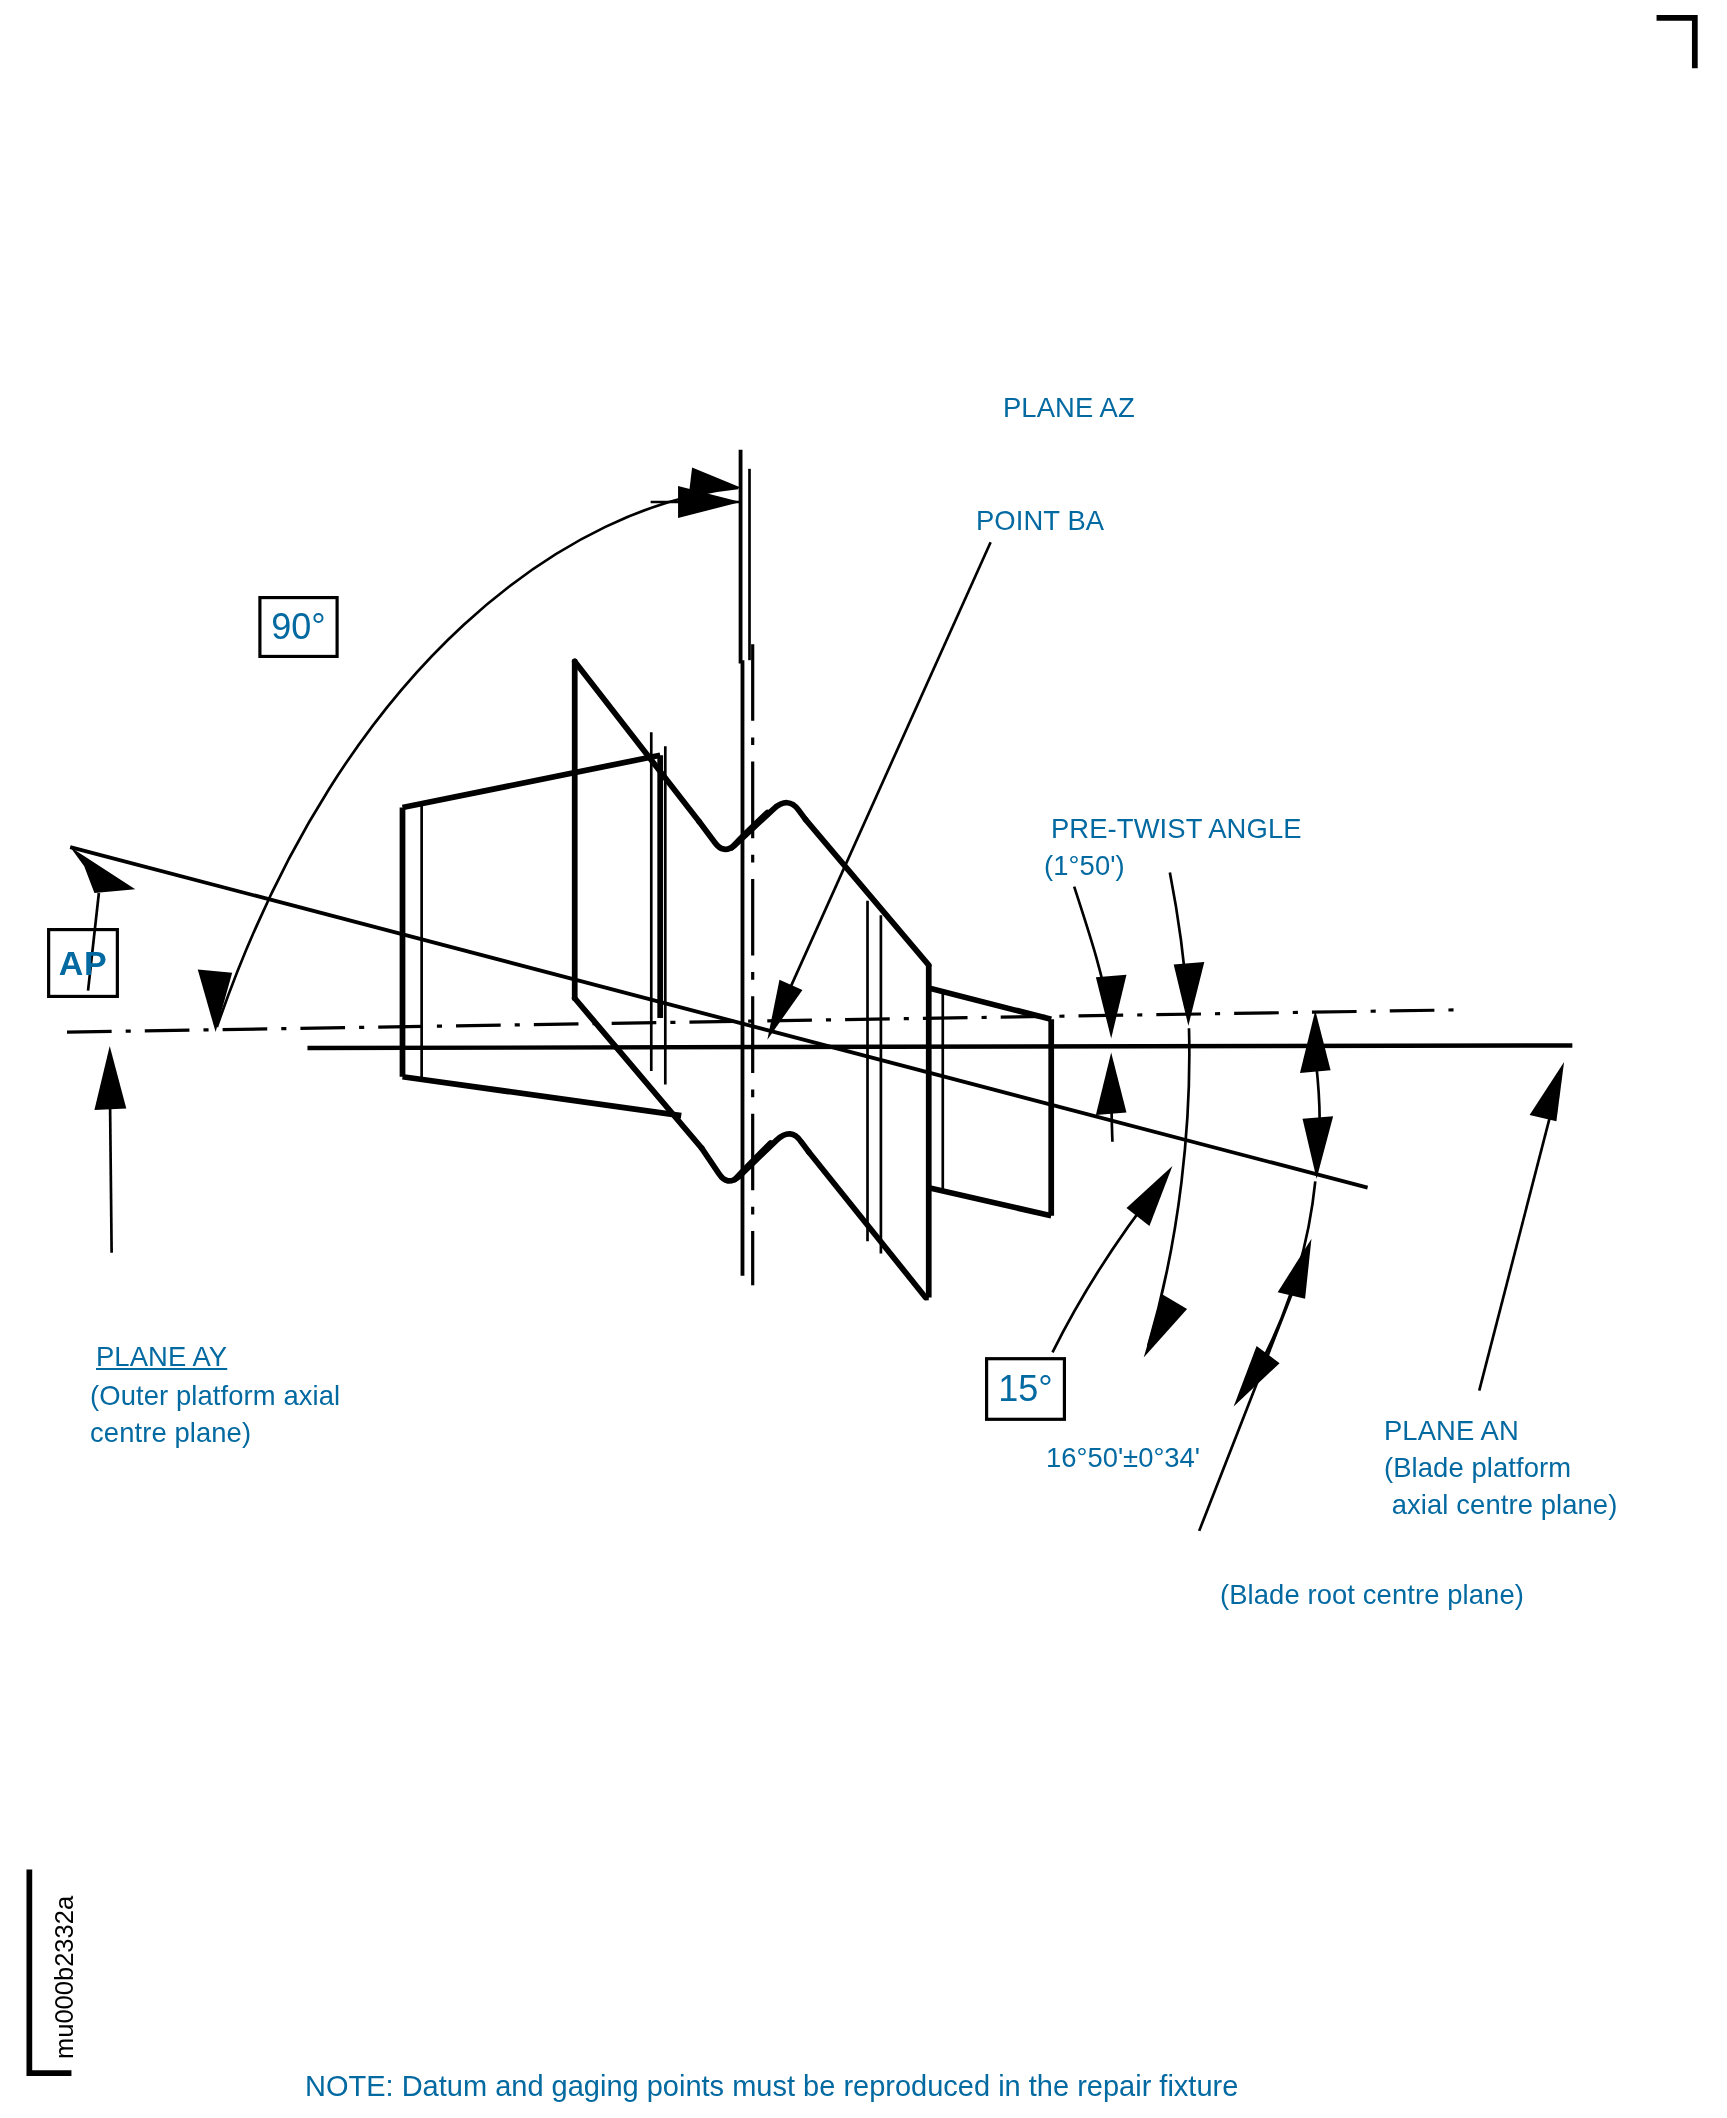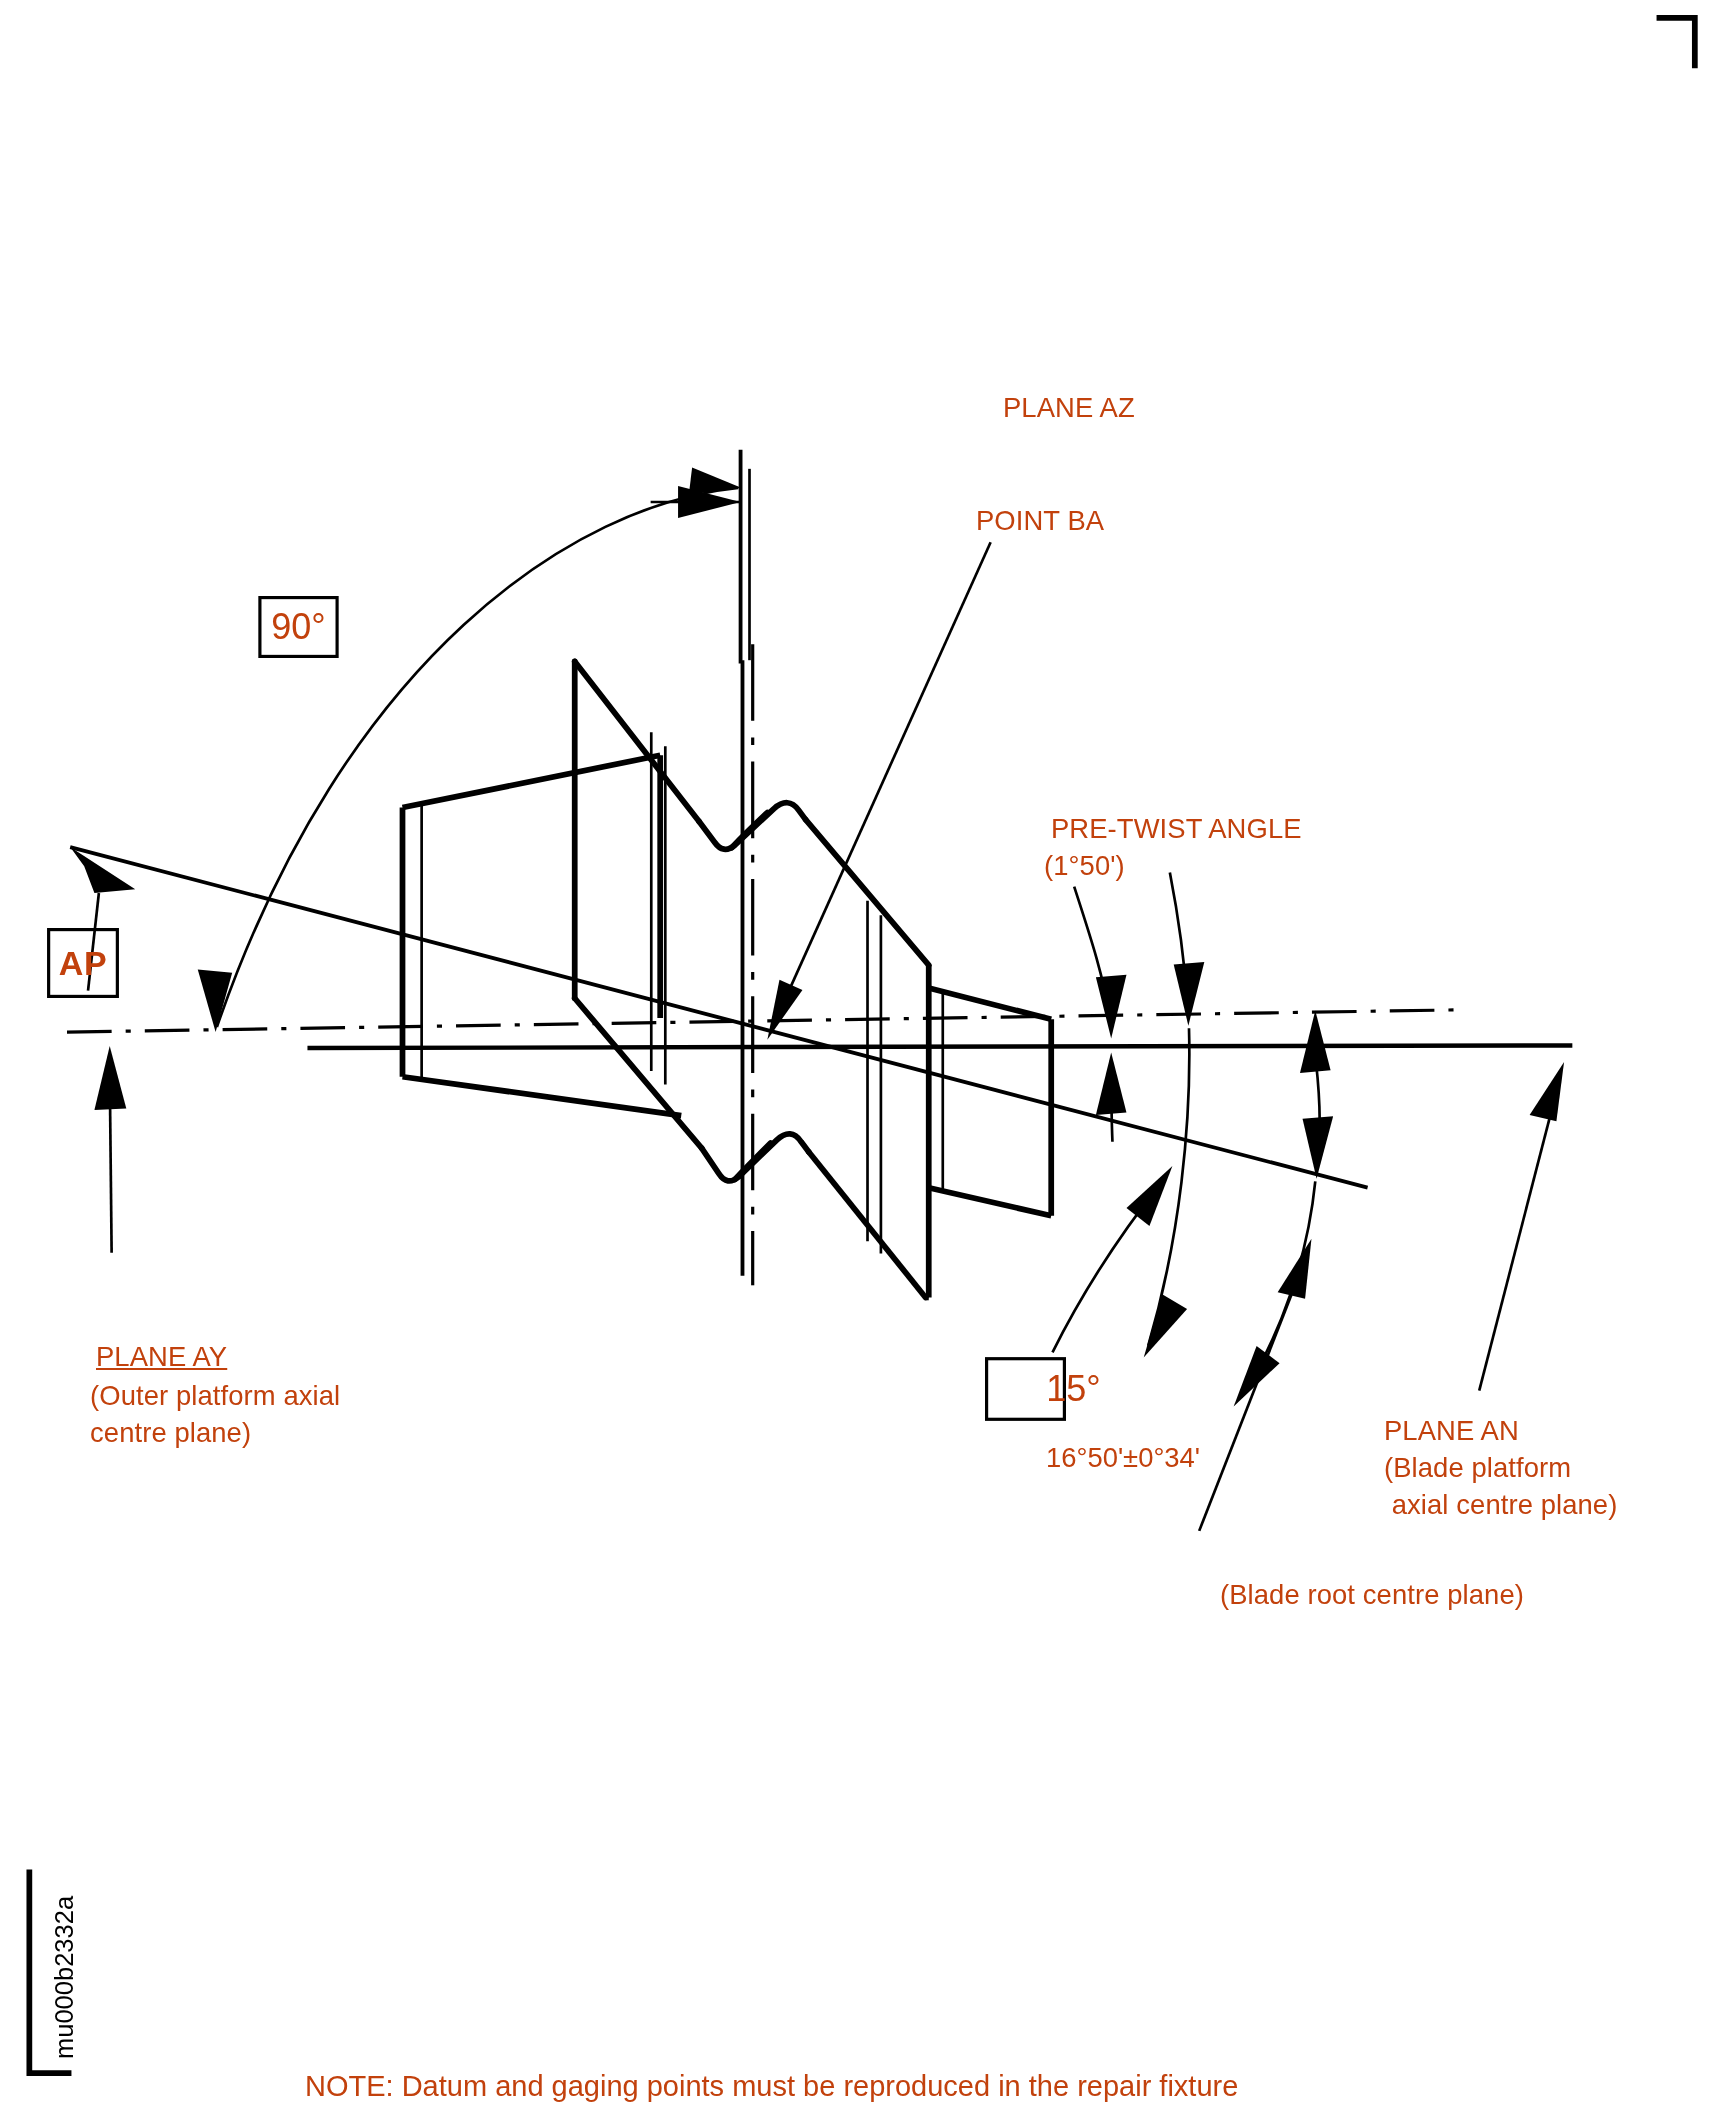--- a/index.html
+++ b/index.html
@@ -37,21 +37,21 @@
   .clv  { fill: none; stroke: #000; stroke-width: 5;
           stroke-dasharray: 120 26 12 26; stroke-linecap: butt; }
   .solidheavy { fill: none; stroke: #000; stroke-width: 7; stroke-linecap: butt; }
   .filled { fill: #000; stroke: none; }
   .frame { fill: none; stroke: #000; stroke-width: 5; }
 
   
   .txt {
     position: absolute;
     font-family: "Liberation Sans", sans-serif;
-    color: #c2410c;
+    color: #0369a1;
     white-space: pre;
     line-height: 1.30;
   }
   .t-label   { font-size: 27.4px; letter-spacing: 0.1px; }
   .t-dim     { font-size: 27.4px; }
   .t-box90   { font-size: 36px; }
   .t-boxap   { font-size: 34px; font-weight: bold; letter-spacing: 0.6px; }
   .t-note    { font-size: 29px; margin-top: 43px; }
   .t-id {
     position: absolute;
@@ -234,21 +234,21 @@
 
   <div class="txt t-label" style="left:96px; top:1339px;text-decoration:underline;">PLANE AY</div>
   <div class="txt t-label" style="left:90px; top:1378px;">(Outer platform axial</div>
   <div class="txt t-label" style="left:90px; top:1415px;">centre plane)</div>
 
   <div style="position:absolute; left:985px; top:1357px; width:81px; height:64px;">
     <svg viewBox="0 0 127 100" style="position:absolute;left:0;top:0;width:81px;height:64px;">
       <rect class="frame" x="2.5" y="2.5" width="122" height="95"></rect>
     </svg>
     <div class="txt t-box90" style="left:0; top:0; width:81px; height:64px;
-         display:flex; align-items:center; justify-content:center;padding-left:48px;">15°</div>
+         display:flex; align-items:center; justify-content:center;">15°</div>
   </div>
 
   <div class="txt t-dim" style="left:1046px; top:1440px;">16°50'±0°34'</div>
 
   <div class="txt t-label" style="left:1384px; top:1413px;">PLANE AN</div>
   <div class="txt t-label" style="left:1384px; top:1450px;">(Blade platform</div>
   <div class="txt t-label" style="left:1384px; top:1487px;"> axial centre plane)</div>
 
   <div class="txt t-label" style="left:1220px; top:1577px;text-align:center;">(Blade root centre plane)</div>
 

